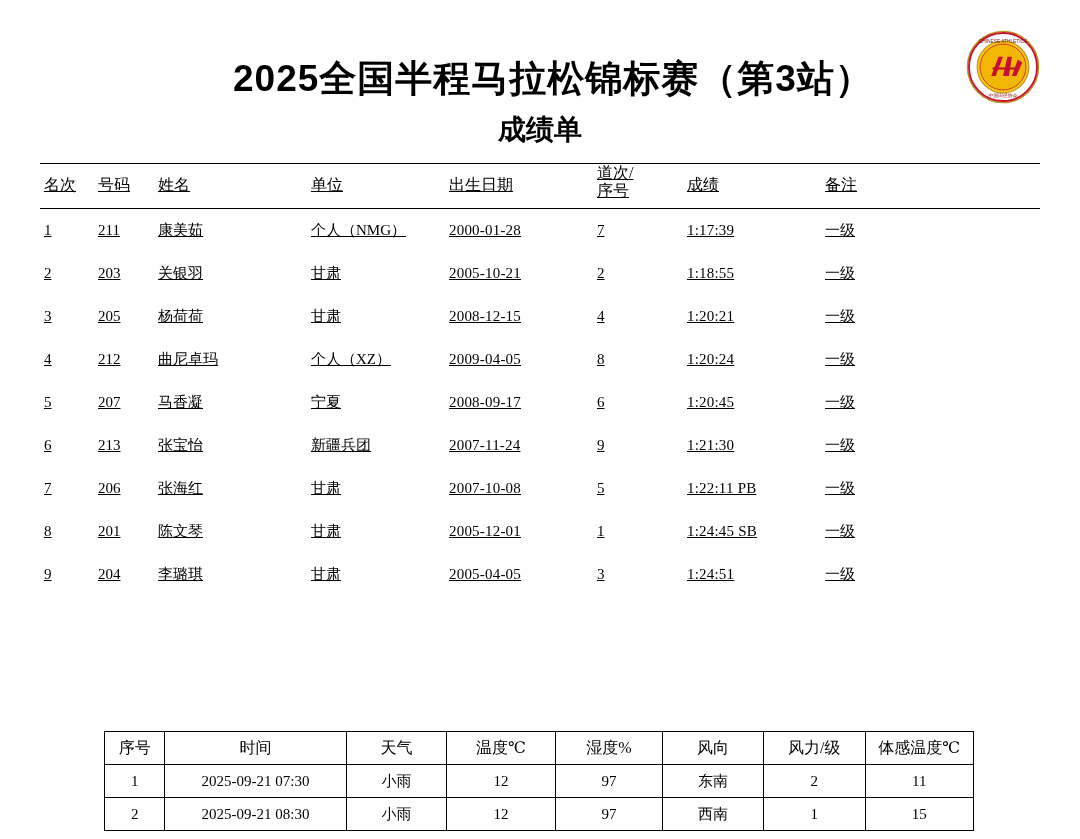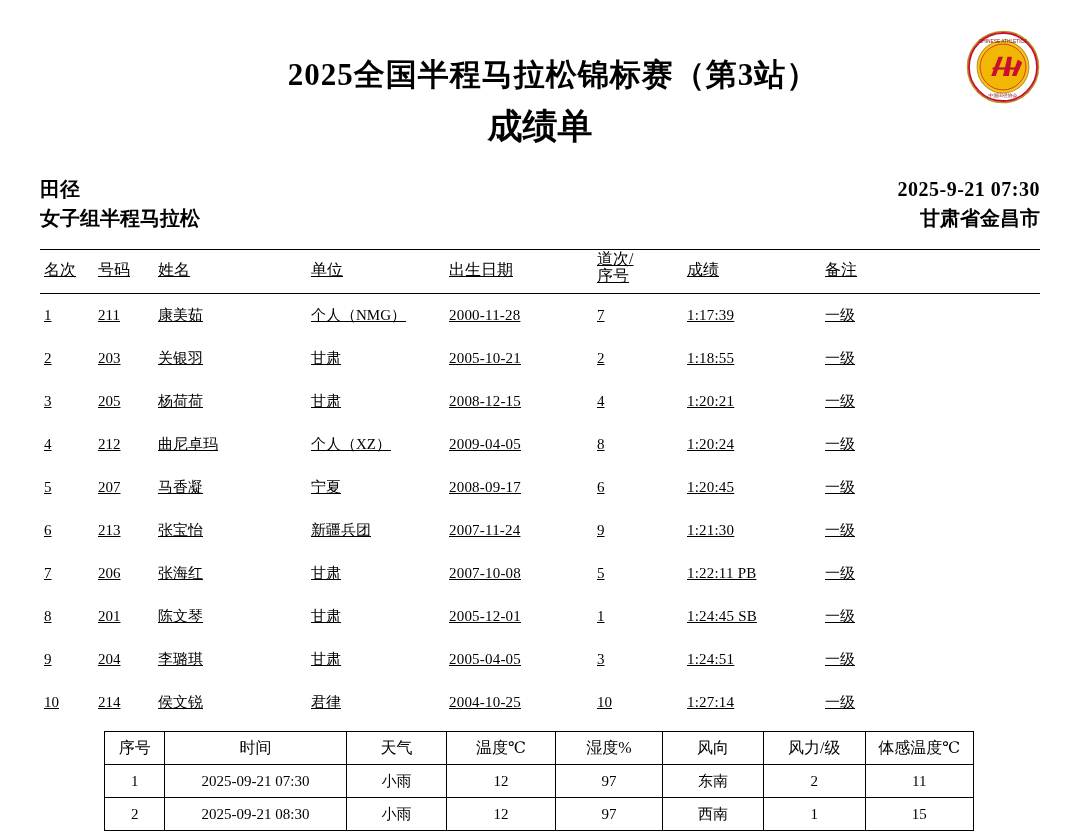--- a/index.html
+++ b/index.html
@@ -30,31 +30,31 @@
     width: 74px;
     height: 74px;
   }
 
   
   .title-block {
     padding-top: 56px;
     text-align: center;
   }
   .main-title {
-    font-family: Liberation Serif, serif;
+    font-family: Liberation Sans, sans-serif;
     font-weight: bold;
-    font-size: 31px;
+    font-size: 37px;
     letter-spacing: 1px;
     line-height: 1.25;
     margin-left: 26px;
   }
   .sub-title {
     font-family: "Liberation Serif", "DejaVu Serif", serif;
     font-weight: bold;
-    font-size: 35px;
+    font-size: 28px;
     margin-top: 10px;
     line-height: 1.25;
   }
 
   
   .meta {
     margin: 26px 40px 0 40px;
     display: flex;
     justify-content: space-between;
     align-items: flex-start;
@@ -170,30 +170,20 @@
       <text x="50" y="17" font-size="6.5" fill="#7a1212" text-anchor="middle" font-family="Liberation Sans, sans-serif">CHINESE ATHLETICS</text>
       <text x="50" y="90" font-size="6.5" fill="#7a1212" text-anchor="middle" font-family="Liberation Sans, sans-serif">中国田径协会</text>
     </svg>
   </div>
 
   <div class="title-block">
     <div class="main-title">2025全国半程马拉松锦标赛（第3站）</div>
     <div class="sub-title">成绩单</div>
   </div>
 
-  <div class="meta">
-    <div class="left">
-      <div>田径</div>
-      <div>女子组半程马拉松</div>
-    </div>
-    <div class="right">
-      <div class="date">2025-9-21  07:30</div>
-      <div>甘肃省金昌市</div>
-    </div>
-  </div>
 
   <div class="results-wrap">
     <table class="results">
       <thead>
         <tr>
           <th class="c-rank">名次</th>
           <th class="c-bib">号码</th>
           <th class="c-name">姓名</th>
           <th class="c-unit">单位</th>
           <th class="c-dob">出生日期</th>
@@ -204,21 +194,21 @@
           <th class="c-result">成绩</th>
           <th class="c-note">备注</th>
         </tr>
       </thead>
       <tbody id="results-body">
           <tr>
             <td class="c-rank">1</td>
             <td class="c-bib">211</td>
             <td class="c-name name-cell">康美茹</td>
             <td class="c-unit">个人（NMG）</td>
-            <td class="c-dob">2000-11-28</td>
+            <td class="c-dob">2000-01-28</td>
             <td class="c-lane">7</td>
             <td class="c-result">1:17:39</td>
             <td class="c-note">一级</td>
           </tr>
           <tr>
             <td class="c-rank">2</td>
             <td class="c-bib">203</td>
             <td class="c-name name-cell">关银羽</td>
             <td class="c-unit">甘肃</td>
             <td class="c-dob">2005-10-21</td>
@@ -287,30 +277,20 @@
             <td class="c-note">一级</td>
           </tr>
           <tr>
             <td class="c-rank">9</td>
             <td class="c-bib">204</td>
             <td class="c-name name-cell">李璐琪</td>
             <td class="c-unit">甘肃</td>
             <td class="c-dob">2005-04-05</td>
             <td class="c-lane">3</td>
             <td class="c-result">1:24:51</td>
-            <td class="c-note">一级</td>
-          </tr>
-          <tr>
-            <td class="c-rank">10</td>
-            <td class="c-bib">214</td>
-            <td class="c-name name-cell">侯文锐</td>
-            <td class="c-unit">君律</td>
-            <td class="c-dob">2004-10-25</td>
-            <td class="c-lane">10</td>
-            <td class="c-result">1:27:14</td>
             <td class="c-note">一级</td>
           </tr>
         </tbody>
     </table>
   </div>
 
   <div class="weather-wrap">
     <table class="weather">
       <thead>
         <tr>

